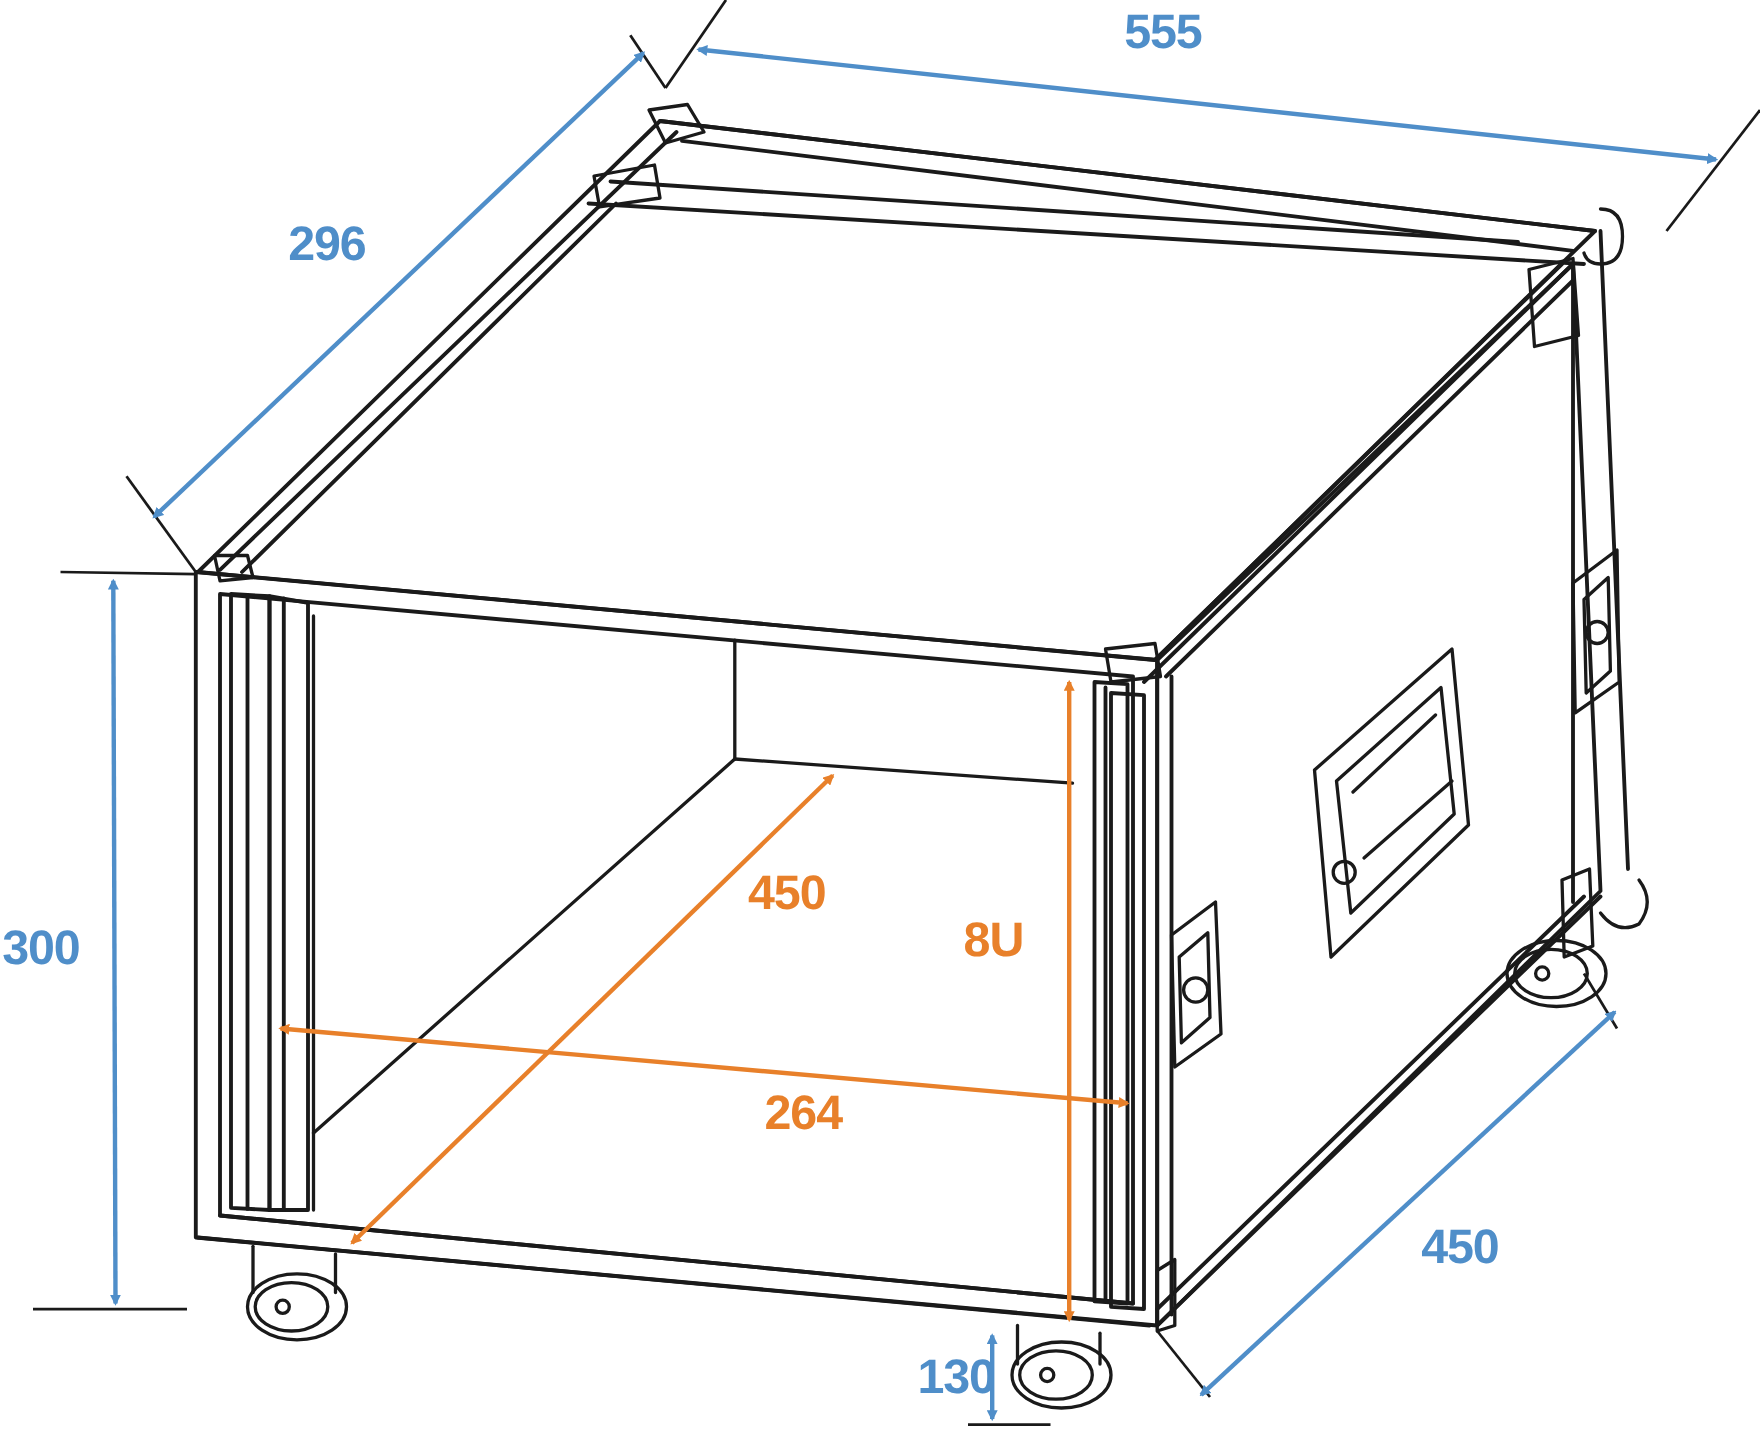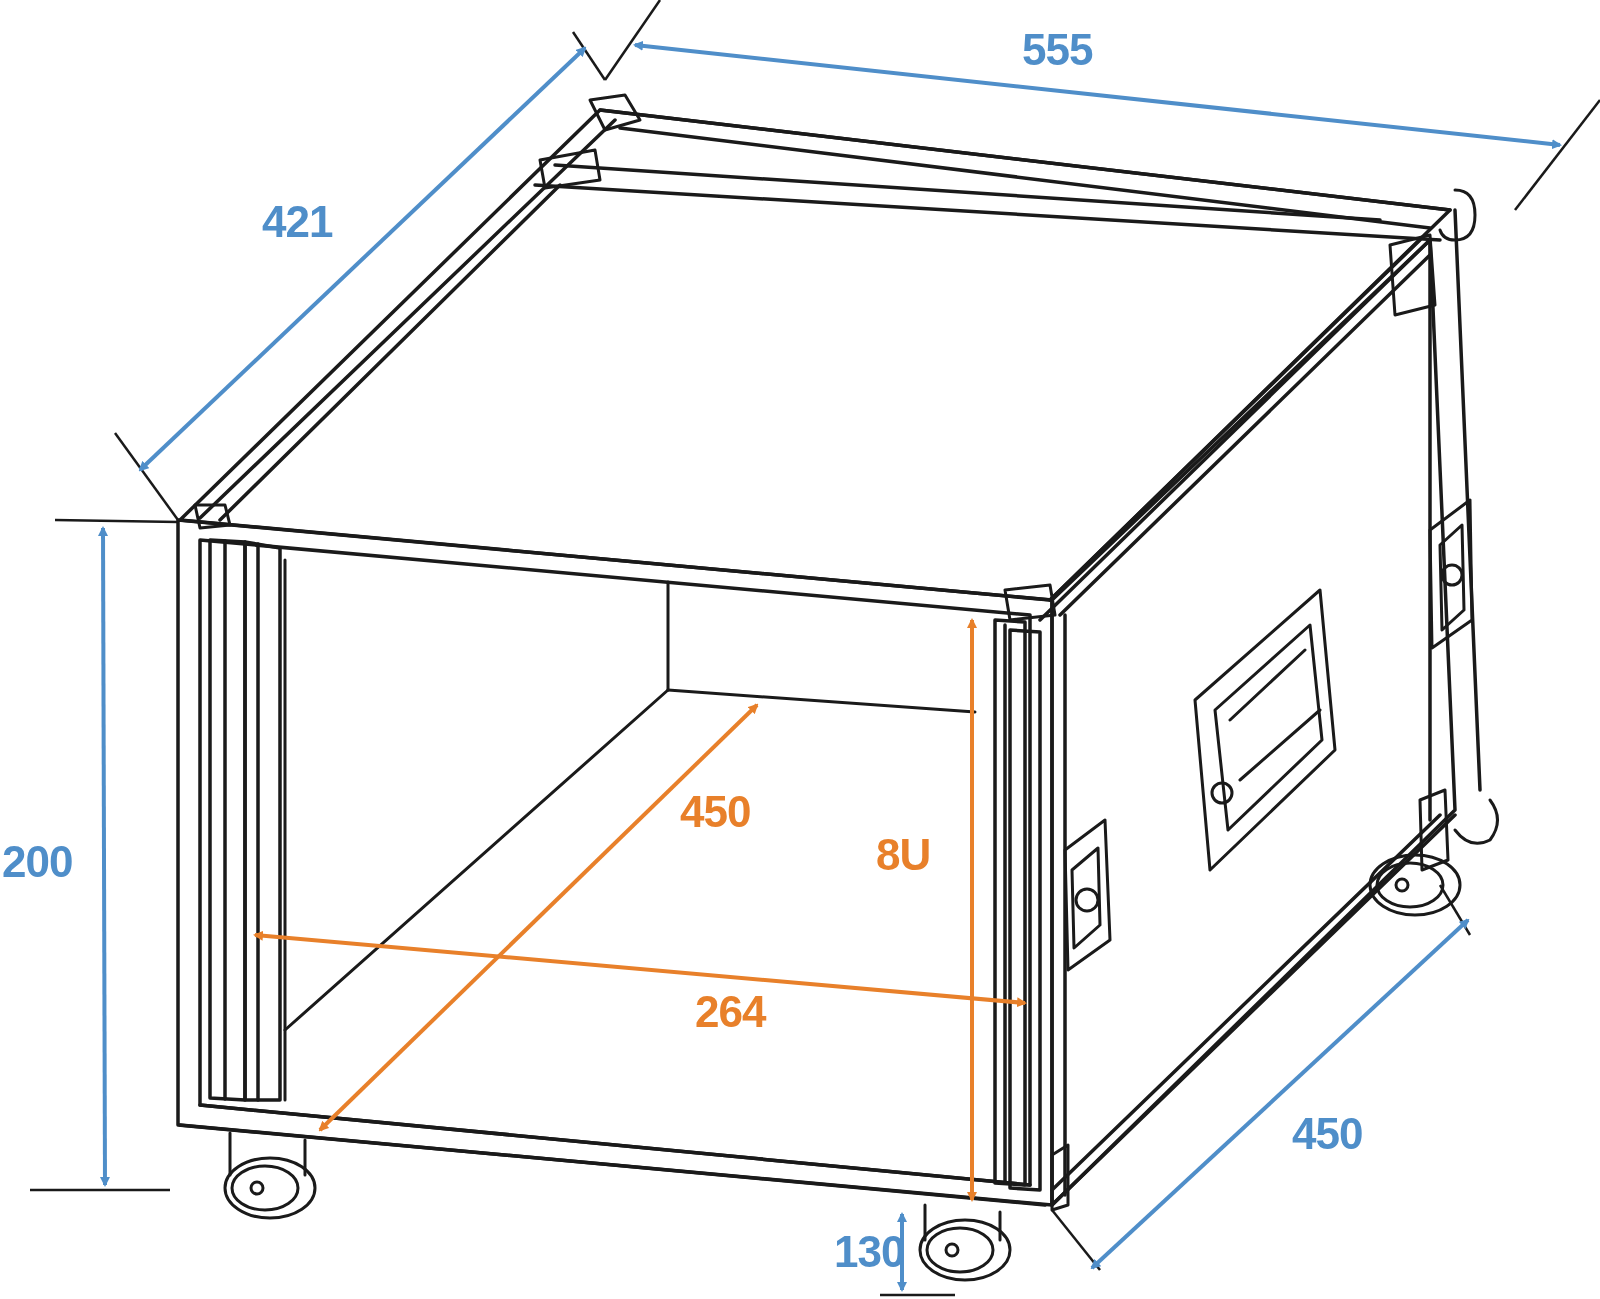--- a/index.html
+++ b/index.html
@@ -146,21 +146,21 @@
     <line x1="902" y1="1214" x2="902" y2="1290" marker-start="url(#ab)" marker-end="url(#ab)"></line>
   </g>
 
   <g stroke="#e8802a" stroke-width="4" fill="none">
     <line x1="255" y1="935" x2="1025" y2="1003" marker-start="url(#ao)" marker-end="url(#ao)"></line>
     <line x1="320" y1="1130" x2="757" y2="705" marker-start="url(#ao)" marker-end="url(#ao)"></line>
     <line x1="972" y1="620" x2="972" y2="1200" marker-start="url(#ao)" marker-end="url(#ao)"></line>
   </g>
 </svg>
 
-<div class="lbl blue" style="left:1022px; top:8px;margin-top:20px;">555</div>
-<div class="lbl blue" style="left:262px; top:200px;">421</div>
-<div class="lbl blue" style="left:2px; top:840px;">200</div>
+<div class="lbl blue" style="left:1022px; top:8px;">555</div>
+<div class="lbl blue" style="left:262px; top:200px;">296</div>
+<div class="lbl blue" style="left:2px; top:840px;">300</div>
 <div class="lbl blue" style="left:1292px; top:1112px;">450</div>
 <div class="lbl blue" style="left:806px; top:1230px;margin-left:28px;">130</div>
 
 <div class="lbl orange" style="left:680px; top:790px;">450</div>
 <div class="lbl orange" style="left:876px; top:833px;">8U</div>
 <div class="lbl orange" style="left:695px; top:990px;">264</div>
 
 </body></html>

